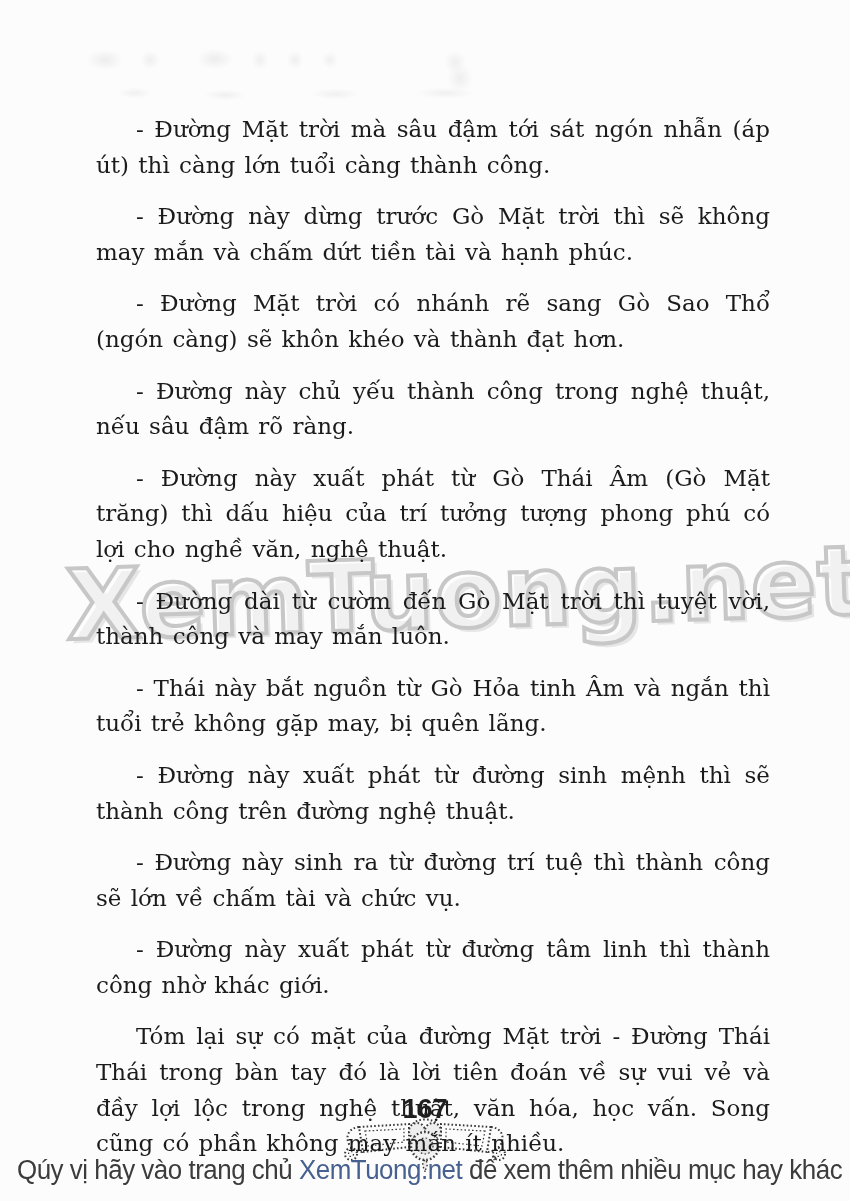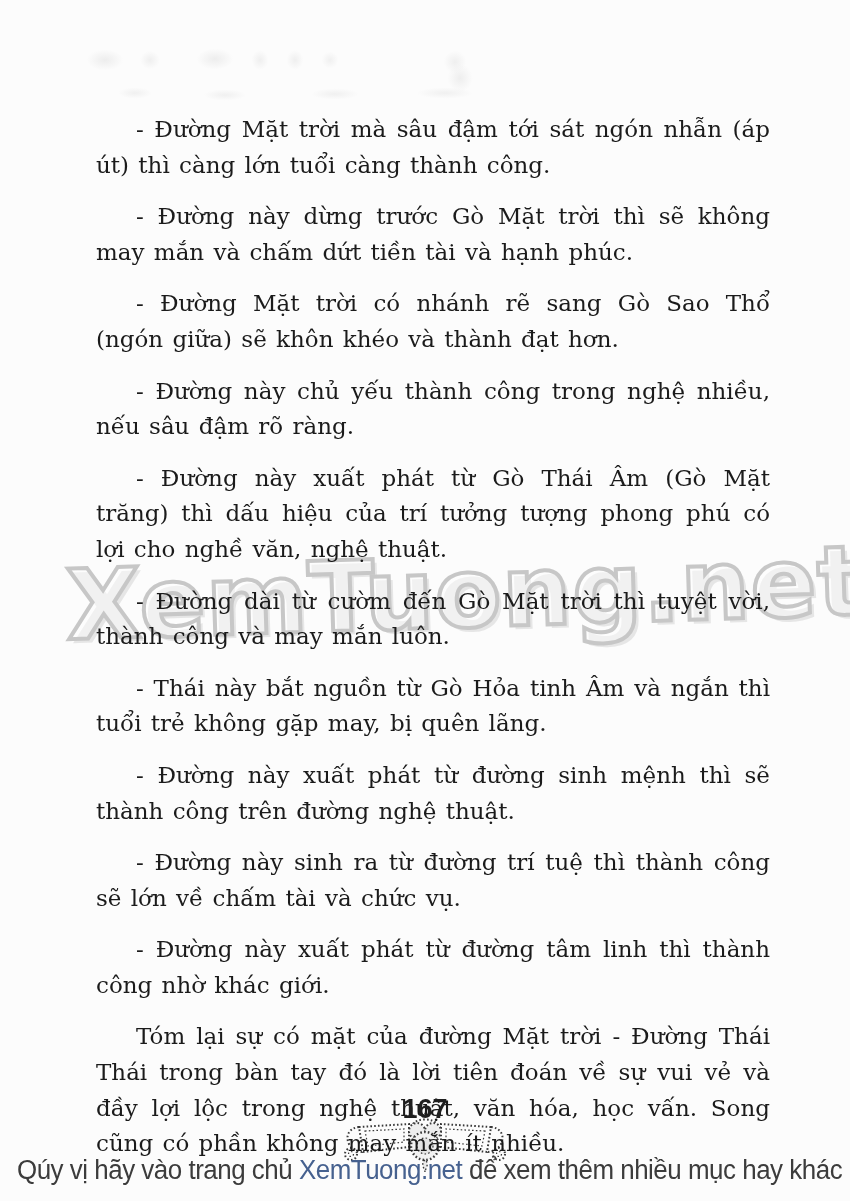--- a/index.html
+++ b/index.html
@@ -86,22 +86,22 @@
 </head>
 <body>
 
 <div class="bleed-marks"></div>
 
 <div class="watermark">XemTuong.net</div>
 
 <div class="page-text">
   <p>- Đường Mặt trời mà sâu đậm tới sát ngón nhẫn (áp út) thì càng lớn tuổi càng thành công.</p>
   <p>- Đường này dừng trước Gò Mặt trời thì sẽ không may mắn và chấm dứt tiền tài và hạnh phúc.</p>
-  <p>- Đường Mặt trời có nhánh rẽ sang Gò Sao Thổ (ngón giữa) sẽ khôn khéo và thành đạt hơn.</p>
-  <p>- Đường này chủ yếu thành công trong nghệ nhiều, nếu sâu đậm rõ ràng.</p>
+  <p>- Đường Mặt trời có nhánh rẽ sang Gò Sao Thổ (ngón càng) sẽ khôn khéo và thành đạt hơn.</p>
+  <p>- Đường này chủ yếu thành công trong nghệ thuật, nếu sâu đậm rõ ràng.</p>
   <p>- Đường này xuất phát từ Gò Thái Âm (Gò Mặt trăng) thì dấu hiệu của trí tưởng tượng phong phú có lợi cho nghề văn, nghệ thuật.</p>
   <p>- Đường dài từ cườm đến Gò Mặt trời thì tuyệt vời, thành công và may mắn luôn.</p>
   <p>- Thái này bắt nguồn từ Gò Hỏa tinh Âm và ngắn thì tuổi trẻ không gặp may, bị quên lãng.</p>
   <p>- Đường này xuất phát từ đường sinh mệnh thì sẽ thành công trên đường nghệ thuật.</p>
   <p>- Đường này sinh ra từ đường trí tuệ thì thành công sẽ lớn về chấm tài và chức vụ.</p>
   <p>- Đường này xuất phát từ đường tâm linh thì thành công nhờ khác giới.</p>
   <p>Tóm lại sự có mặt của đường Mặt trời - Đường Thái Thái trong bàn tay đó là lời tiên đoán về sự vui vẻ và đầy lợi lộc trong nghệ thuật, văn hóa, học vấn. Song cũng có phần không may mắn ít nhiều.</p>
 </div>
 
 <div class="page-number">167</div>

